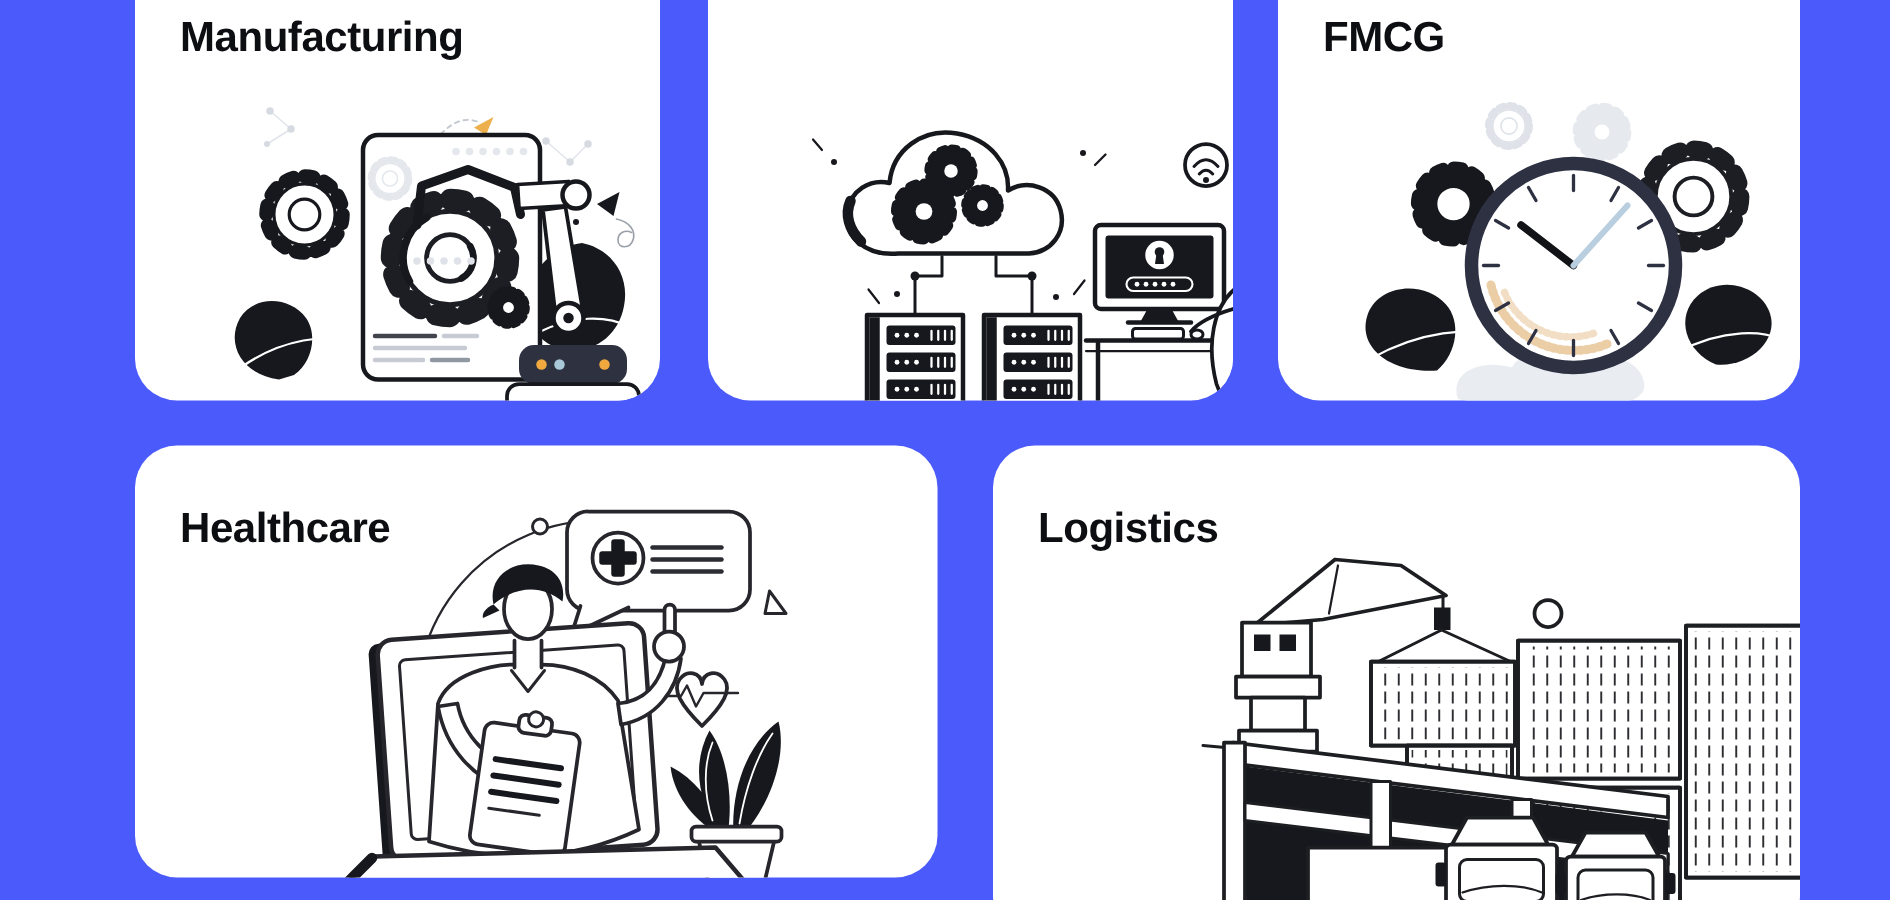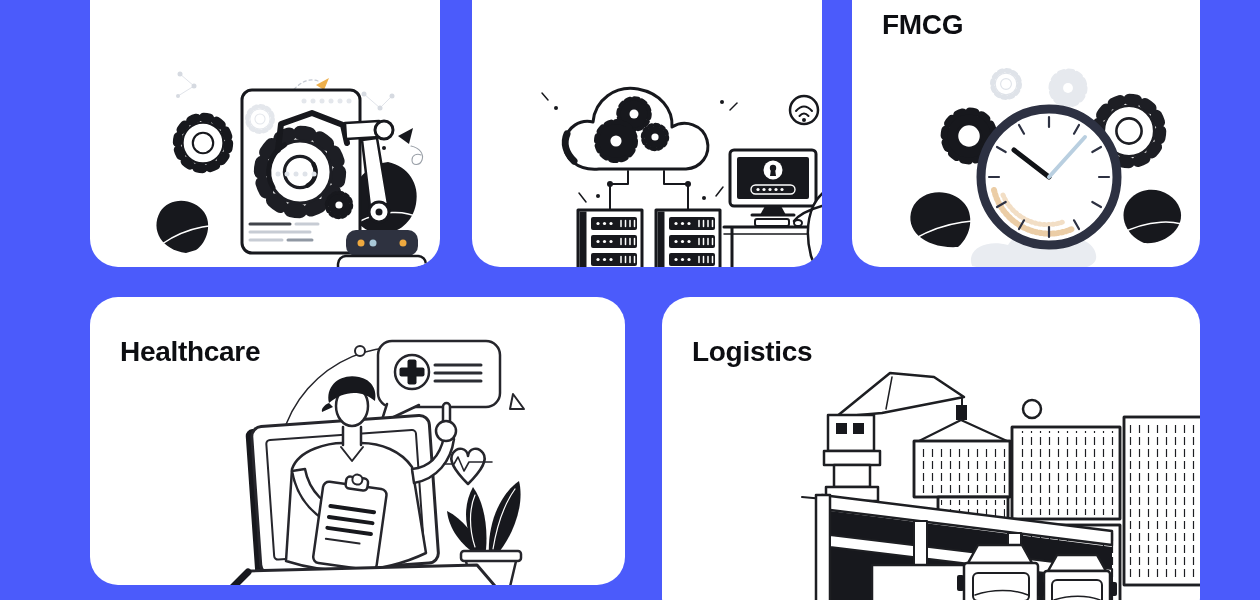--- a/index.html
+++ b/index.html
@@ -43,20 +43,21 @@
       <circle r="30" fill="none" stroke="currentColor" stroke-width="11" stroke-dasharray="7 8.7"></circle>
       <circle r="27" fill="currentColor" stroke="none"></circle>
       <circle r="9" fill="#fff" stroke="none"></circle>
     </g>
   </defs>
 </svg>
 
 <div>
 
   <div class="card" id="card-manufacturing">
+    <h2>Manufacturing</h2>
     <svg class="illus" id="illus-manufacturing" viewBox="0 0 310 215">
       <g stroke="#17181D" stroke-width="2.5" fill="none" stroke-linecap="round" stroke-linejoin="round">
 
         <g stroke="#E1E4EA" stroke-width="1">
           <path d="M48,20 L62,32 L46,42"></path>
             <path d="M232,40 L248,54 L260,42"></path>
           <circle cx="48" cy="20" r="2.5" fill="#D6DAE1" stroke="none"></circle>
             <circle cx="62" cy="32" r="2.5" fill="#D6DAE1" stroke="none"></circle>
             <circle cx="46" cy="42" r="2" fill="#D6DAE1" stroke="none"></circle>
           <circle cx="232" cy="40" r="2.5" fill="#D6DAE1" stroke="none"></circle>

